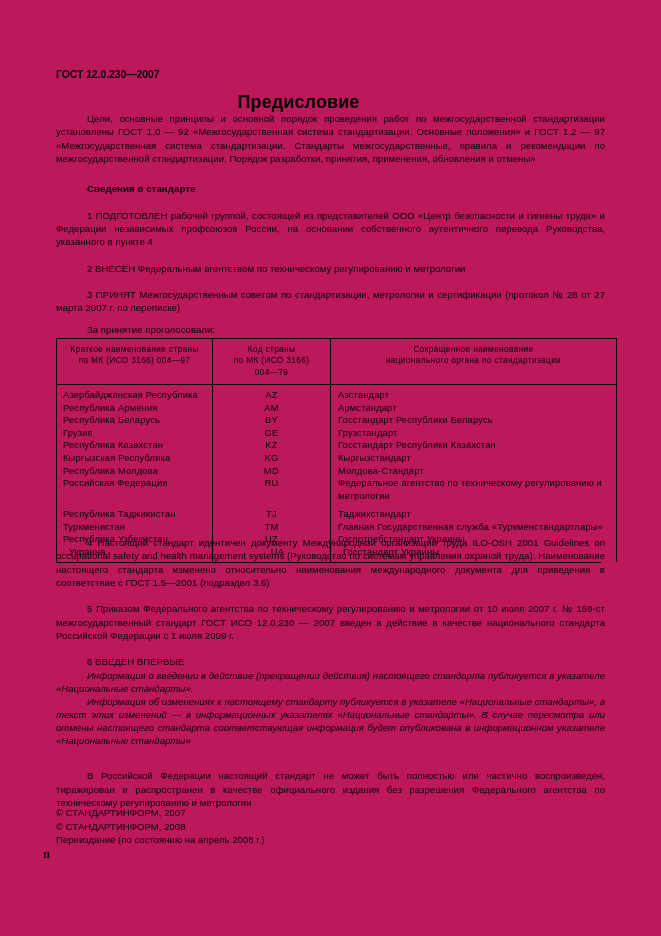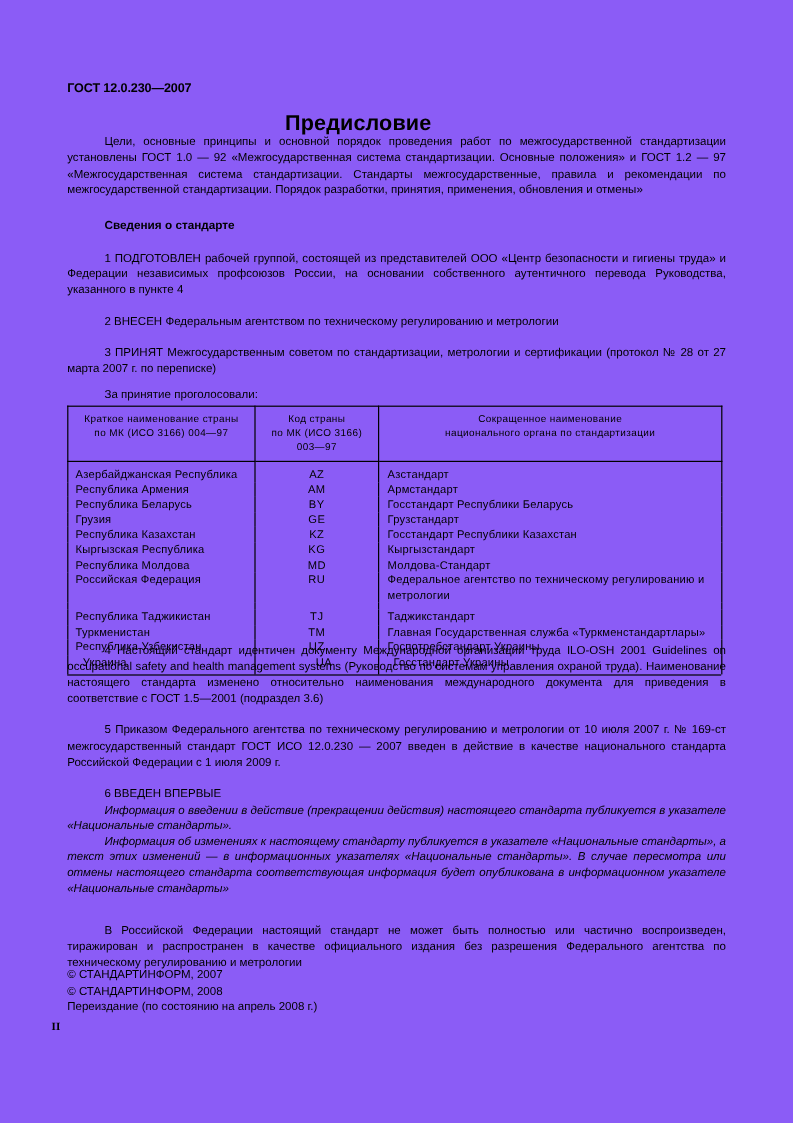--- a/index.html
+++ b/index.html
@@ -15,21 +15,21 @@
     font-family: "Liberation Sans", sans-serif;
     color: #000000;
     overflow: hidden;
   }
 
   .page {
     position: absolute;
     left: 0; top: 0;
     width: 661px;
     height: 936px;
-    background: #8b5cf6;
+    background: #be185d;
   }
 
   
   .running-head {
     position: absolute;
     left: 56px;
     top: 68px;
     font-size: 10.5px;
     font-weight: bold;
     letter-spacing: -0.1px;
@@ -107,21 +107,21 @@
   }
   table.countries thead th {
     text-align: center;
     font-weight: normal;
     font-size: 8.3px;
     line-height: 11.4px;
     letter-spacing: 0.35px;
     padding: 5px 4px 6px 4px;
   }
   .col-a { width: 156px; }
-  .col-b { width: 103px; }
+  .col-b { width: 118px; }
   .col-c { width: 286px; }
 
   table.countries tbody td {
     border-left: 1px solid #000000;
     border-right: 1px solid #000000;
     border-top: none;
     border-bottom: none;
     font-size: 9.3px;
     line-height: 12.55px;
     padding: 0 0 0 6px;
@@ -198,21 +198,21 @@
       </colgroup>
       <thead>
         <tr>
           <th class="col-a">
             <span>Краткое наименование страны</span><br>
             <span>по МК (ИСО 3166) 004—97</span>
           </th>
           <th class="col-b">
             <span>Код страны</span><br>
             <span>по МК (ИСО 3166)</span><br>
-            <span>003—97</span>
+            <span>004—79</span>
           </th>
           <th class="col-c">
             <span>Сокращенное наименование</span><br>
             <span>национального органа по стандартизации</span>
           </th>
         </tr>
       </thead>
       <tbody>
         <tr>
           <td class="c-country">Азербайджанская Республика</td>

